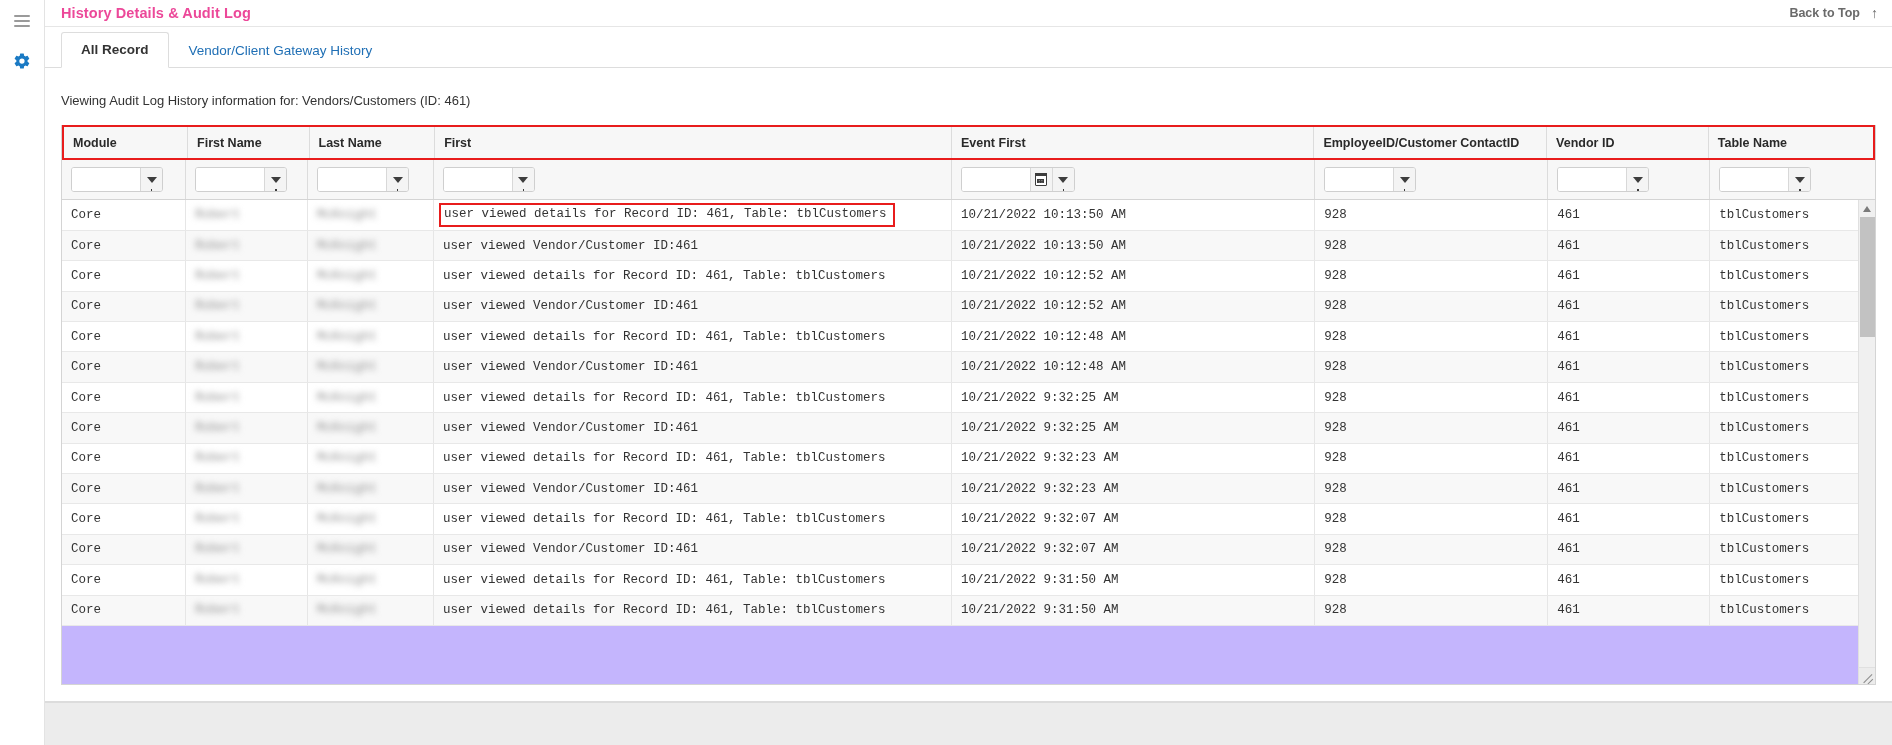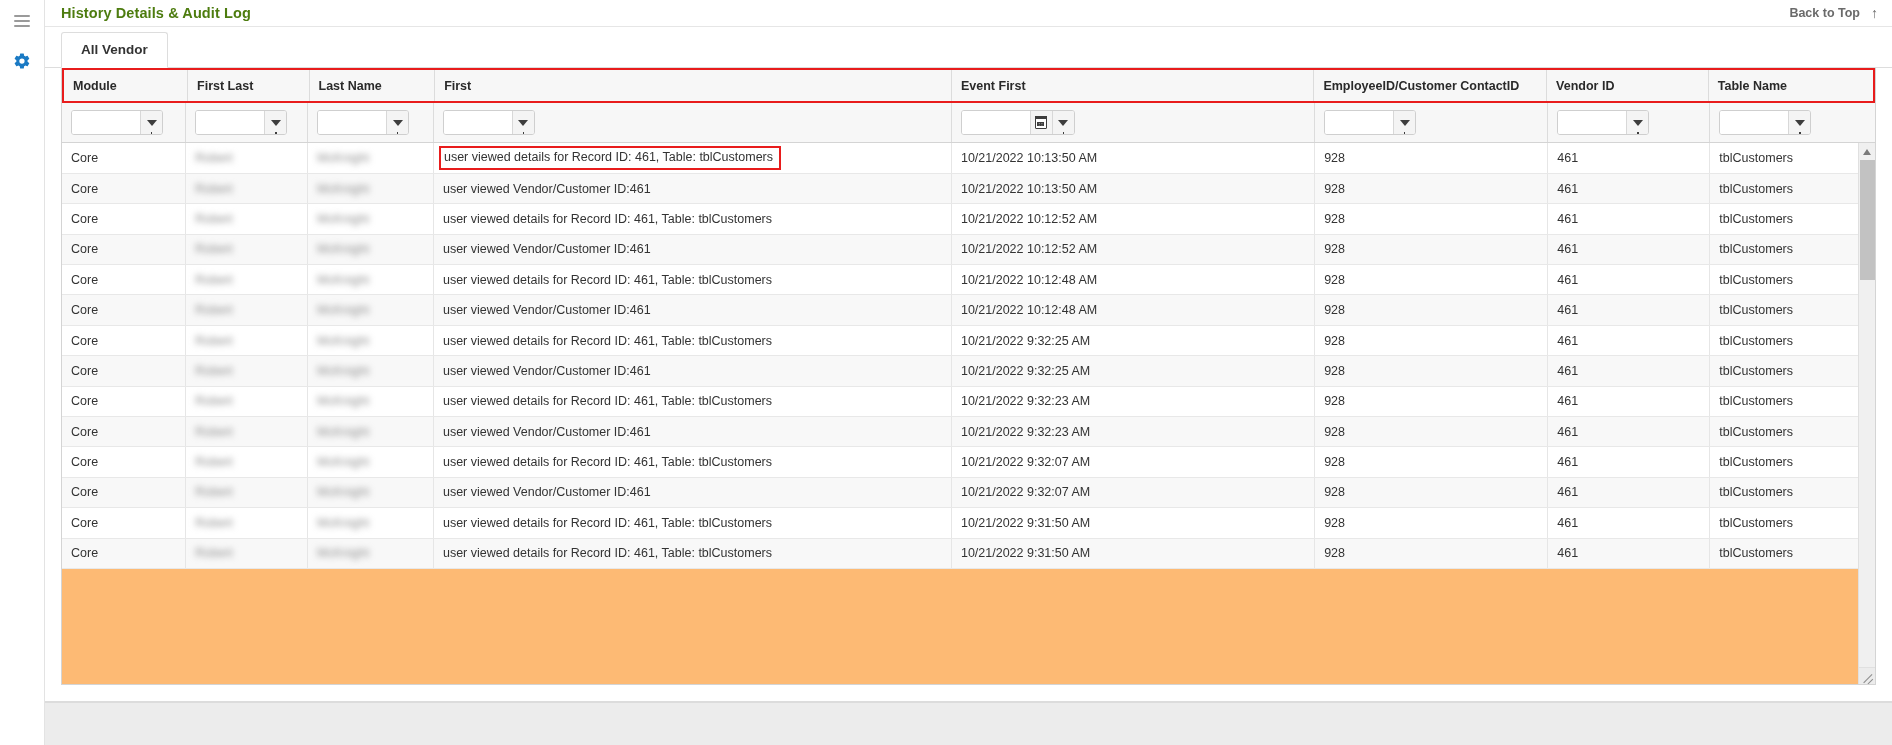--- a/index.html
+++ b/index.html
@@ -63,21 +63,21 @@
     background: #ffffff;
     border-bottom: 1px solid #e6e6e6;
     display: flex;
     align-items: center;
     justify-content: space-between;
     padding: 0 14px 0 16px;
     position: relative;
   }
   #page-title {
     font-size: 14.5px;
-    color: #4d7c0f;
+    color: #ec4899;
     font-weight: bold;
     letter-spacing: .1px;
     white-space: nowrap;
   }
   #back-to-top {
     font-size: 12.5px;
     color: #6a6a6a;
     font-weight: bold;
     white-space: nowrap;
     cursor: pointer;
@@ -256,21 +256,22 @@
       linear-gradient(to bottom, #3d3d3d 1.2px, transparent 1.2px) repeat-y;
     background-size: 2.7px 100%, 100% 2.2px;
   }
 
   
   #body-scroll {
     flex: 1;
     min-height: 0;
     overflow: hidden;
     position: relative;
-    background: #fdba74;
+    background: #c4b5fd;
+    font-family: Liberation Mono, monospace;
   }
   #body-scroll table.grid td {
     padding: 0 0 0 9px;
     border-right: 1px solid #e6e6e6;
     border-bottom: 1px solid #e8e8e8;
     height: 30.4px;
     font-size: 12.5px;
     color: #333333;
     white-space: nowrap;
     overflow: hidden;
@@ -391,42 +392,44 @@
       <div id="page-title">History Details &amp; Audit Log</div>
       <div id="back-to-top">
         <span>Back to Top</span>
         <span class="arrow-up">↑</span>
       </div>
     </div>
 
     <div id="content-card">
 
       <div id="tabs">
-        <div class="tab active">All Vendor</div>
+        <div class="tab active">All Record</div>
+        <div class="tab">Vendor/Client Gateway History</div>
       </div>
 
+      <div id="subtitle">Viewing Audit Log History information for: Vendors/Customers (ID: 461)</div>
 
       <div id="grid-wrap">
 
         <div id="header-band">
           <table class="grid">
             <colgroup id="cg-head">
                 <col style="width: 120px;">
                 <col style="width: 118px;">
                 <col style="width: 122px;">
                 <col style="width: 502px;">
                 <col style="width: 352px;">
                 <col style="width: 226px;">
                 <col style="width: 157px;">
                 <col style="width: 160px;">
               </colgroup>
             <thead>
               <tr>
                 <th>Module</th>
-                <th>First Last</th>
+                <th>First Name</th>
                 <th>Last Name</th>
                 <th>First</th>
                 <th>Event First</th>
                 <th>EmployeeID/Customer ContactID</th>
                 <th>Vendor ID</th>
                 <th>Table Name</th>
               </tr>
             </thead>
           </table>
         </div>

